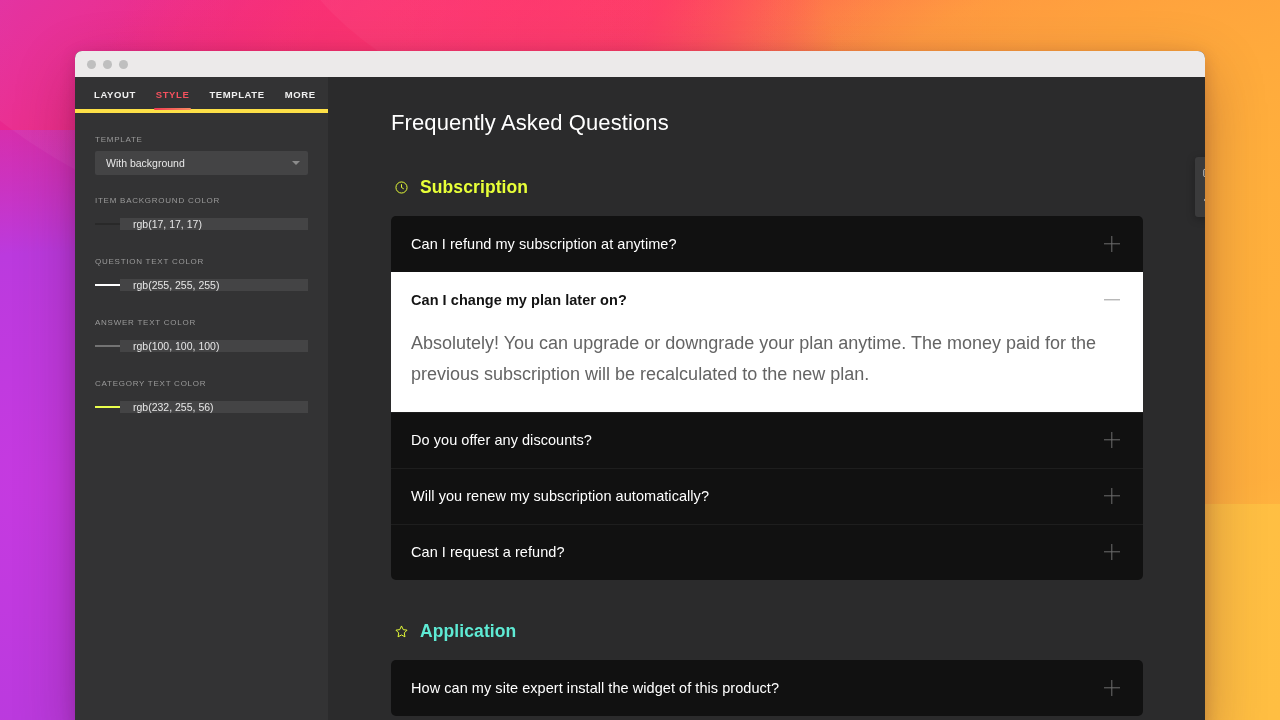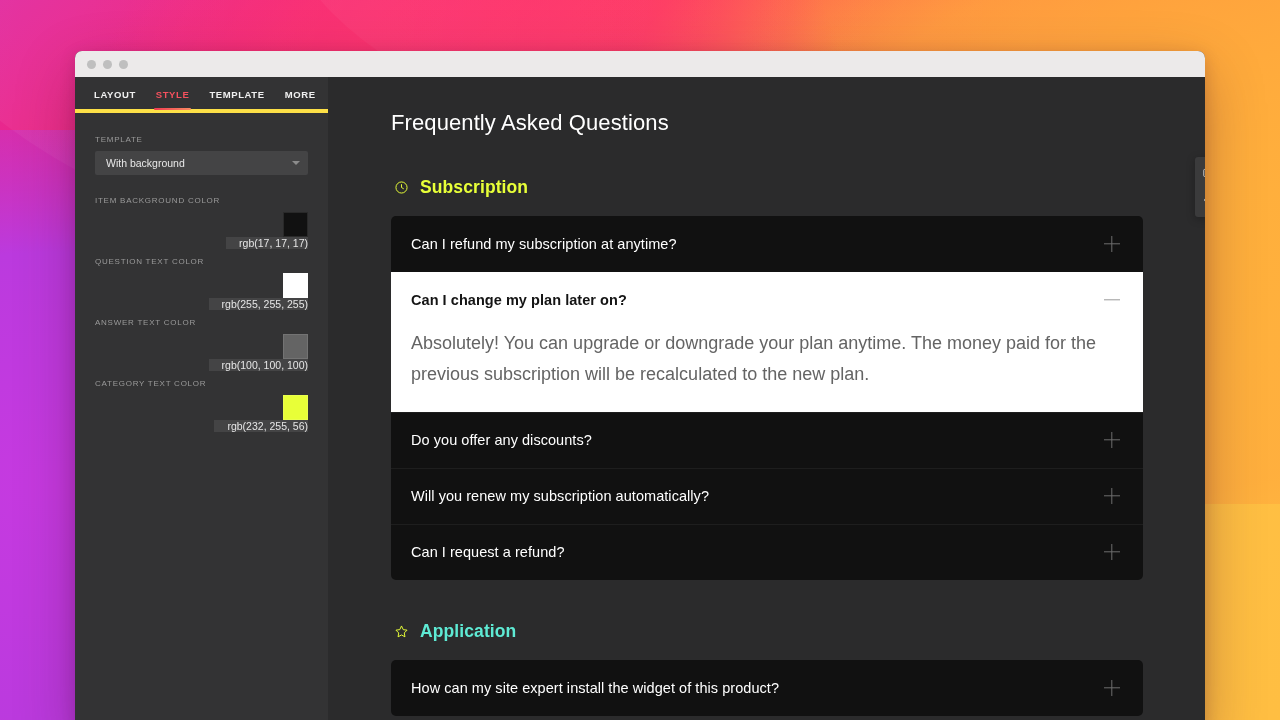--- a/index.html
+++ b/index.html
@@ -102,21 +102,21 @@
     height:24px; background:#444445; border-radius:2px;
     display:flex; align-items:center; padding:0 8px 0 11px;
     font-size:10.5px; color:#e8e8e8; cursor:pointer;
     justify-content:space-between;
   }
   .caret {
     width:0;height:0;border-left:4px solid transparent;border-right:4px solid transparent;
     border-top:4px solid #8c8c8c;
   }
   .color-row {
-    height:24px; display:flex; align-items:flex-end; cursor:pointer;flex-direction:column;
+    height:24px; display:flex; align-items:center; cursor:pointer;
   }
   .swatch { width:25px; flex:0 0 25px; border:1px solid rgba(255,255,255,0.10); }
   .color-val {
     flex:1 1 auto; background:#444445; display:flex; align-items:center;
     padding-left:13px; font-size:10.5px; color:#e6e6e6;
   }
 
   
   #preview {
     flex:1 1 auto; background:#2b2b2c; position:relative;

